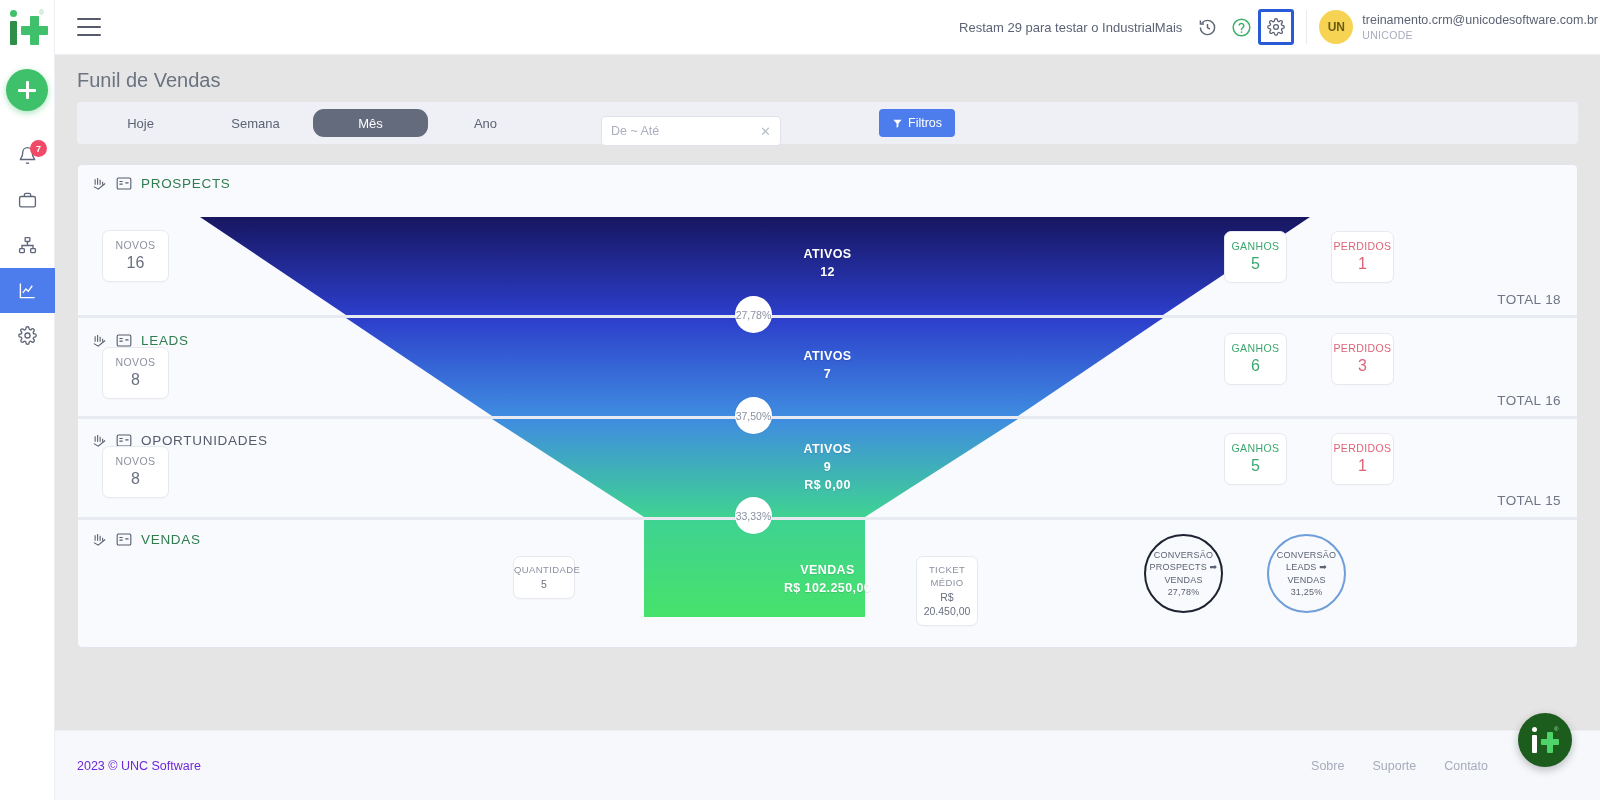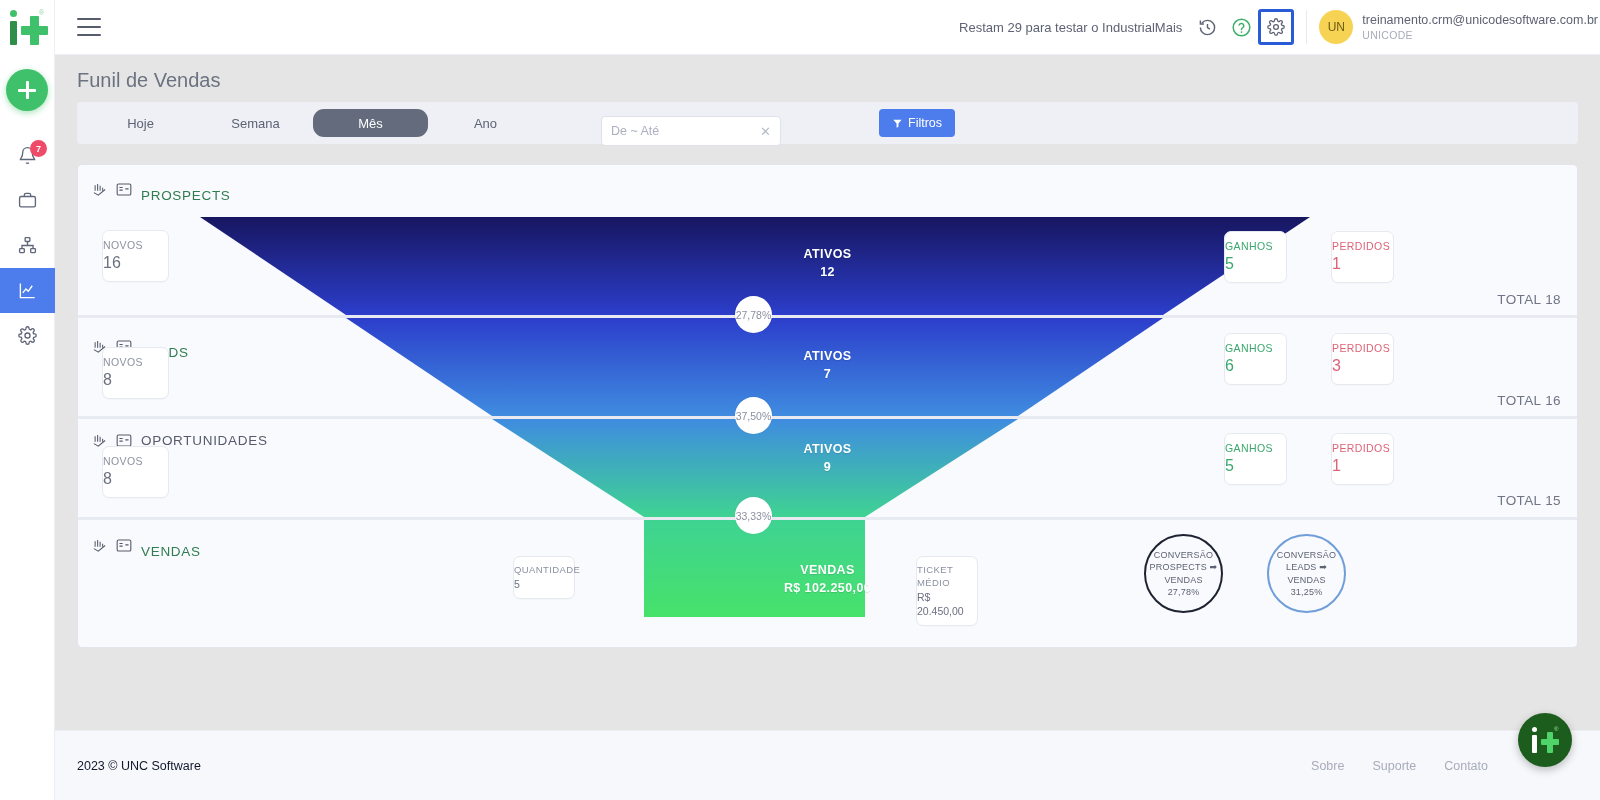--- a/index.html
+++ b/index.html
@@ -55,21 +55,21 @@
   .hamburger{margin-left:22px;width:24px;height:18px;display:flex;flex-direction:column;justify-content:space-between;cursor:pointer;}
   .hamburger span{display:block;height:2px;background:#565c6d;border-radius:2px;}
   .topbar-right{margin-left:auto;display:flex;align-items:center;padding-right:2px;gap:0;}
   .trial-text{font-size:13px;color:#5d6374;margin-right:8px;}
   .icon-btn{width:34px;height:34px;display:flex;align-items:center;justify-content:center;cursor:pointer;color:#5d6374;}
   .icon-btn.focus-ring{border:3px solid #2a5bd7;border-radius:3px;width:36px;height:36px;}
   .user-sep{width:1px;height:34px;background:#e8eaf0;margin:0 12px;}
   .user-box{display:flex;align-items:center;gap:9px;cursor:pointer;}
   .avatar{
     width:34px;height:34px;border-radius:50%;background:#f7d354;color:#6a5b14;
-    font-size:12px;font-weight:normal;display:flex;align-items:center;justify-content:center;
+    font-size:12px;font-weight:bold;display:flex;align-items:center;justify-content:center;
   }
   .user-mail{font-size:12.5px;color:#5d6374;line-height:1.25;}
   .user-org{font-size:10.5px;color:#a7acbb;letter-spacing:.3px;}
 
   
   .page{position:absolute;left:55px;top:55px;width:1545px;height:675px;background:#e5e5e5;}
   .page-title{font-size:20px;color:#6b7280;font-weight:400;padding:14px 0 10px 22px;}
 
   .filterbar{
     margin:0 22px;height:42px;background:#eef0f6;border-radius:4px;
@@ -95,26 +95,26 @@
   
   .funnel-card{
     position:relative;margin:20px 22px 0 22px;height:484px;background:#f9fafd;
     border:1px solid #e2e5ee;border-radius:5px;overflow:hidden;
   }
   .funnel-svg{position:absolute;left:0;top:0;width:1351px;height:482px;}
   .band-sep{position:absolute;left:0;width:100%;height:3px;background:#e7eaf1;}
 
   .band-head{position:absolute;left:14px;display:flex;align-items:center;gap:9px;z-index:4;}
   .band-head .title{font-size:13.5px;letter-spacing:.7px;}
-  .band-head .title.green{color:#2f7d4f;margin-top:12px;}
+  .band-head .title.green{color:#2f7d4f;}
   .band-head .title.grey{color:#555b6b;}
 
   .chip{
     position:absolute;background:#fff;border:1px solid #e6e9f0;border-radius:7px;
-    padding:7px 0;z-index:4;line-height:1.35;box-shadow:0 1px 1px rgba(0,0,0,.02);
+    text-align:center;padding:7px 0;z-index:4;line-height:1.35;box-shadow:0 1px 1px rgba(0,0,0,.02);
   }
   .chip .lbl{font-size:10.5px;letter-spacing:.4px;}
   .chip .val{font-size:16px;}
   .chip.novos{width:67px;}
   .chip.novos .lbl{color:#8b91a1;} .chip.novos .val{color:#6a7080;}
   .chip.ganhos{width:63px;} .chip.ganhos .lbl,.chip.ganhos .val{color:#3aa76d;}
   .chip.perdidos{width:63px;} .chip.perdidos .lbl,.chip.perdidos .val{color:#dd6377;}
   .chip.wide{width:62px;}
   .chip.wide .lbl{color:#8b91a1;font-size:9.5px;} .chip.wide .val{color:#6a7080;font-size:10.5px;}
 
@@ -136,21 +136,21 @@
     font-size:9px;color:#5d6374;line-height:1.35;text-align:center;z-index:5;letter-spacing:.2px;
   }
   .conv.dark{border:2px solid #1d2330;}
   .conv.blue{border:2px solid #6f9ed8;}
 
   
   .footer{
     position:absolute;left:55px;top:730px;width:1545px;height:70px;background:#f7f8fc;
     border-top:1px solid #eceef3;display:flex;align-items:center;padding:0 22px;
   }
-  .copy{font-size:12.5px;color:#0f172a;}
+  .copy{font-size:12.5px;color:#6d28d9;}
   .flinks{margin-left:auto;display:flex;gap:28px;padding-right:90px;}
   .flinks a{font-size:12.5px;color:#a7acbb;text-decoration:none;cursor:pointer;}
   .fab-brand{
     position:absolute;right:28px;top:-18px;width:54px;height:54px;border-radius:50%;
     background:#1c5c1c;display:flex;align-items:center;justify-content:center;
     box-shadow:0 3px 9px rgba(0,0,0,.25);cursor:pointer;
   }
   .fab-brand .bl{position:relative;width:30px;height:26px;}
   .fab-brand .d{position:absolute;left:2px;top:0;width:5px;height:5px;border-radius:50%;background:#fff;}
   .fab-brand .s{position:absolute;left:2px;top:8px;width:5px;height:18px;background:#fff;border-radius:1px;}
@@ -384,20 +384,21 @@
         </svg>
         <span class="title grey">OPORTUNIDADES</span>
       </div>
       <div class="chip novos" style="left:24px;top:281px">
         <div class="lbl">NOVOS</div>
         <div class="val">8</div>
       </div>
       <div class="ativos" style="top:275px">
         <div>ATIVOS</div>
         <div>9</div>
+        <div>R$ 0,00</div>
       </div>
       <div class="chip ganhos" style="left:1146px;top:268px">
         <div class="lbl">GANHOS</div>
         <div class="val">5</div>
       </div>
       <div class="chip perdidos" style="left:1253px;top:268px">
         <div class="lbl">PERDIDOS</div>
         <div class="val">1</div>
       </div>
       <div class="total" style="top:328px">TOTAL 15</div>

